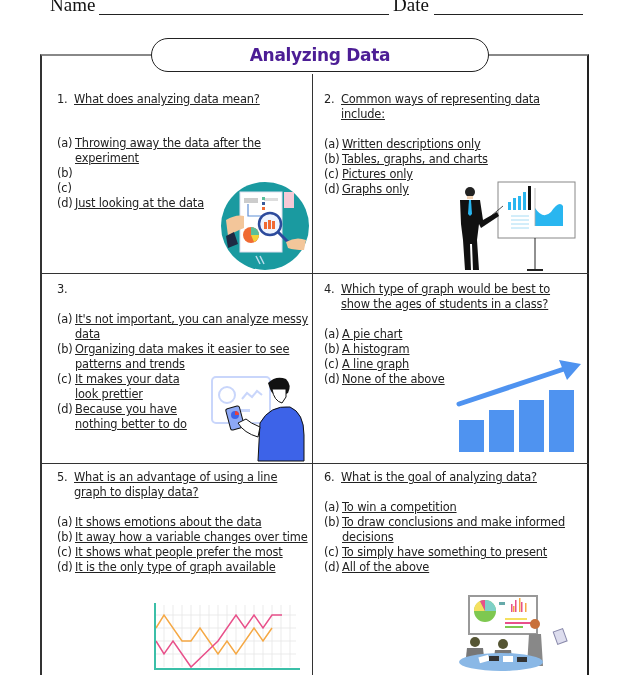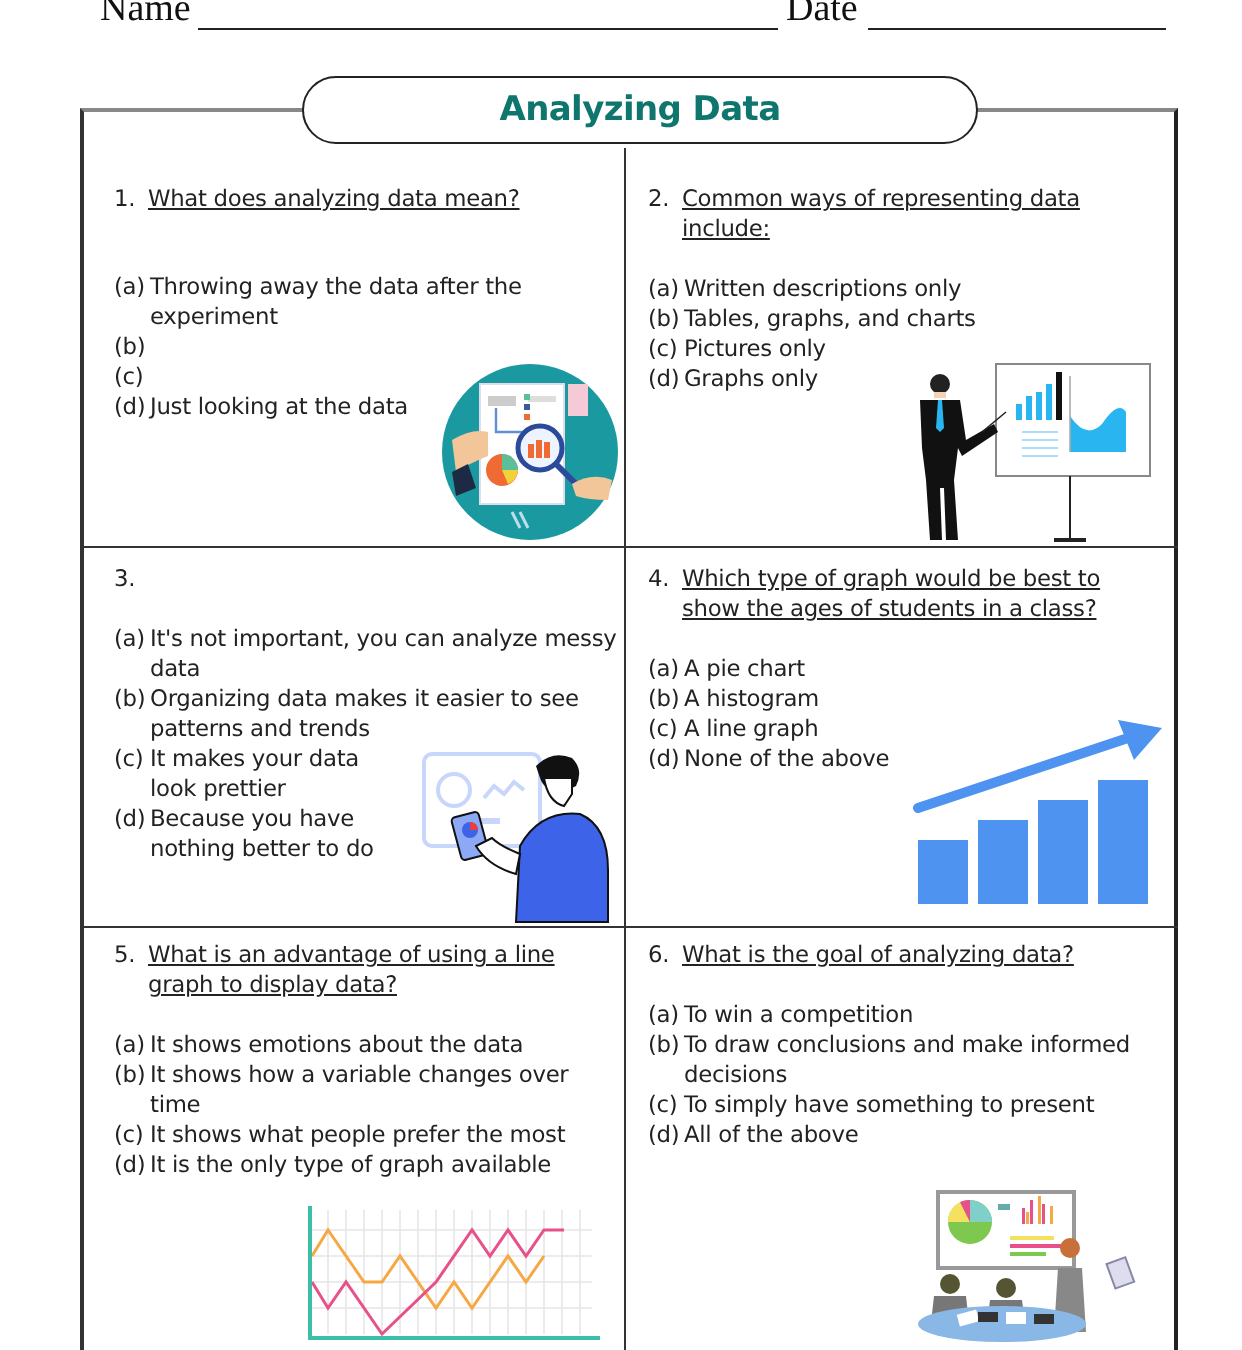--- a/index.html
+++ b/index.html
@@ -9,33 +9,33 @@
   .header-row { position: absolute; top: -6px; left: 0; width: 621px; height: 24px;
                 font-family: "Liberation Serif", serif; font-size: 19px; color: #111; }
   .header-row .lbl { position: absolute; top: 0; }
   .header-row .line { position: absolute; top: 20px; height: 0; border-bottom: 1px solid #222; }
 
   .frame { position: absolute; left: 40px; top: 54px; width: 549px; height: 640px;
            border-left: 2px solid #333; border-right: 2px solid #222; border-top: 2px solid #888; box-sizing: border-box; }
   .title-pill { position: absolute; left: 151px; top: 38px; width: 338px; height: 34px;
                 border: 1.5px solid #222; border-radius: 18px; background: #fff; box-sizing: border-box;
                 display: flex; align-items: center; justify-content: center; z-index: 3; }
-  .title-pill span { font-family: "DejaVu Sans", sans-serif; font-weight: bold; font-size: 17px; color: #0f766e; letter-spacing: -0.3px; }
+  .title-pill span { font-family: "DejaVu Sans", sans-serif; font-weight: bold; font-size: 17px; color: #4c1d95; letter-spacing: -0.3px; }
 
   .vdiv { position: absolute; left: 312px; top: 74px; width: 0; height: 610px; border-left: 1.5px solid #333; z-index: 2; }
   .hdiv { position: absolute; left: 40px; width: 549px; height: 0; border-top: 1.5px solid #333; z-index: 2; }
 
   .cell { position: absolute; font-size: 11.4px; line-height: 15px; color: #222; letter-spacing: -0.15px; }
   .q { display: flex; margin-bottom: 15px; }
   .q .num { width: 17px; flex: none; }
   .q .txt { flex: 1; text-decoration: underline; }
   .opts { margin: 0; padding: 0; list-style: none; }
   .opt { display: flex; }
   .opt .key { width: 18px; flex: none; }
-  .opt .val { flex: 1; }
+  .opt .val { flex: 1; text-decoration: underline; }
 
   .illus { position: absolute; z-index: 1; }
 </style>
 </head>
 <body>
 
 <div class="header-row">
   <span class="lbl" style="left:50px;">Name</span>
   <span class="line" style="left:99px;width:290px;"></span>
   <span class="lbl" style="left:393px;">Date</span>
@@ -221,21 +221,21 @@
       <span class="num">5.</span>
       <span class="txt" style="max-width:212px">What is an advantage of using a line graph to display data?</span>
     </div>
   <div class="opts">
     <div class="opt">
         <span class="key">(a)</span>
         <span class="val">It shows emotions about the data</span>
       </div>
     <div class="opt">
         <span class="key">(b)</span>
-        <span class="val">It shows how a variable changes over time</span>
+        <span class="val">It away how a variable changes over time</span>
       </div>
     <div class="opt">
         <span class="key">(c)</span>
         <span class="val">It shows what people prefer the most</span>
       </div>
     <div class="opt">
         <span class="key">(d)</span>
         <span class="val">It is the only type of graph available</span>
       </div>
   </div>

